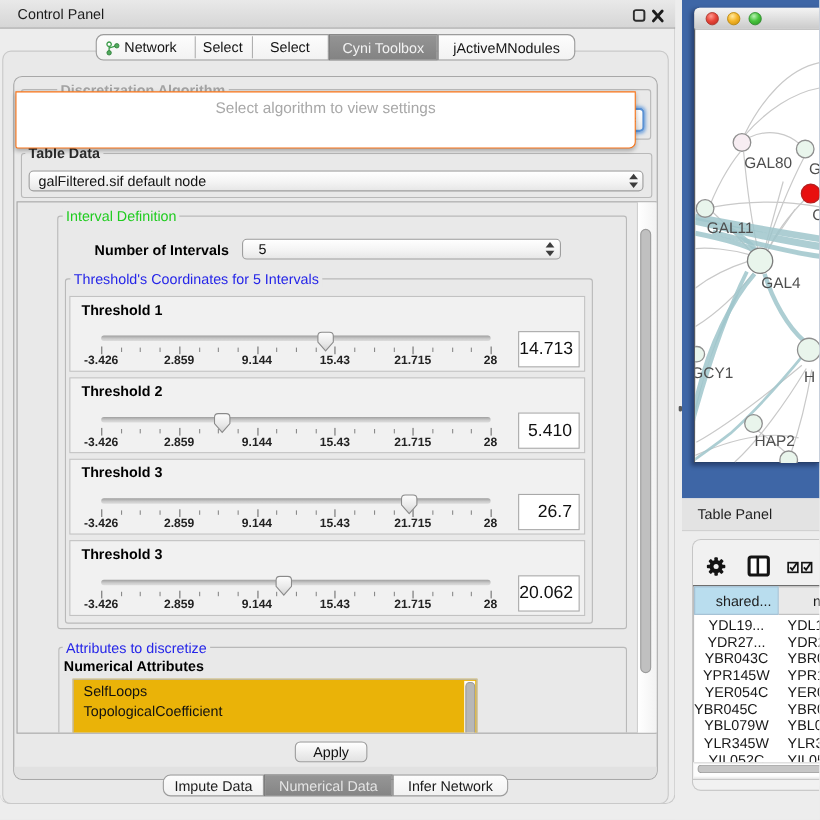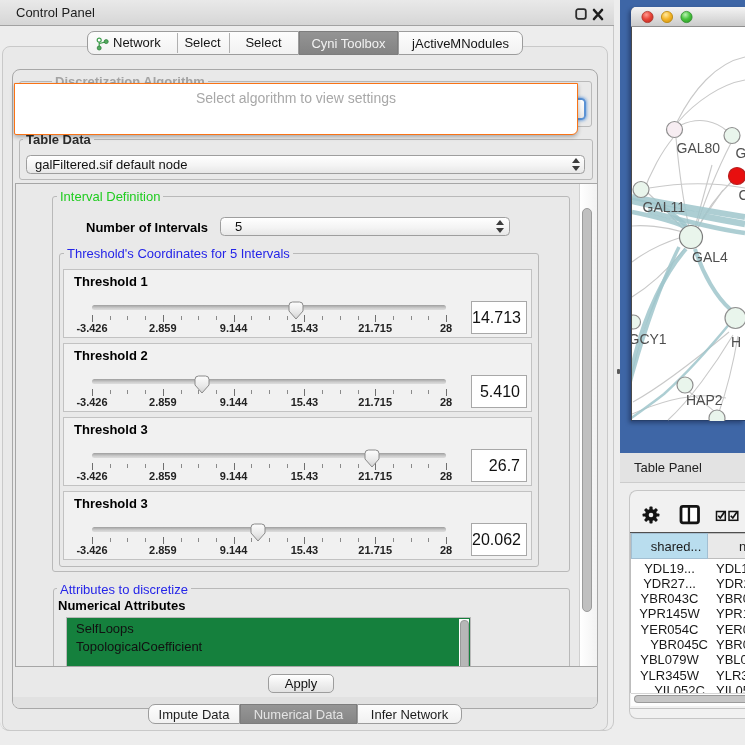--- a/index.html
+++ b/index.html
@@ -296,21 +296,21 @@
         </linearGradient>
       </defs>
     <path d="M1 4.5 Q1 1 4.5 1 L11.5 1 Q15 1 15 4.5 L15 10 L8 18 L1 10 Z" fill="url(#tg491)" stroke="#8a8a8a" stroke-width="1"></path>
   </svg>
 </div>
 
 <div class="abs" style="left:16px;top:184px;width:580px;height:482px;overflow:hidden;">
   <div class="grp" style="left:37px;top:404px;width:517px;height:120px;"></div>
   <div class="abs" style="left:41px;top:398px;font-size:13px;color:#2525e8;background:#e9e9e9;padding:0 3px;">Attributes to discretize</div>
   <div class="abs" style="left:40px;top:414px;font-size:13px;font-weight:bold;color:#000;background:#e9e9e9;padding:0 2px;">Numerical Attributes</div>
-  <div class="abs" style="left:50px;top:433px;width:405px;height:60px;box-sizing:border-box;background:#15803d;border:1px solid #b9b9b9;
+  <div class="abs" style="left:50px;top:433px;width:368px;height:60px;box-sizing:border-box;background:#eab308;border:1px solid #b9b9b9;
        font-size:13px;color:#111;">
     <div style="position:absolute;left:9px;top:3px;">SelfLoops</div>
     <div style="position:absolute;left:9px;top:21px;">TopologicalCoefficient</div>
     <div style="position:absolute;left:9px;top:50px;">BetweennessCentrality</div>
     <div style="position:absolute;right:1px;top:1px;width:10px;height:58px;background:#fdfdfd;"></div>
     <div class="sb" style="right:1.5px;top:2px;width:9px;height:56px;background:#b7b7b7;border-radius:4px;"></div>
   </div>
 </div>
 
 <div class="abs" style="left:268px;top:674px;width:66px;height:19px;box-sizing:border-box;
@@ -447,25 +447,25 @@
 <div style="position:absolute;left:0;top:1.5px;width:77px;text-align:center;">YDL19...</div>
 <div style="position:absolute;left:85px;top:1.5px;white-space:nowrap;">YDL19</div>
 <div style="position:absolute;left:0;top:16.8px;width:77px;text-align:center;">YDR27...</div>
 <div style="position:absolute;left:85px;top:16.8px;white-space:nowrap;">YDR27</div>
 <div style="position:absolute;left:0;top:32.1px;width:77px;text-align:center;">YBR043C</div>
 <div style="position:absolute;left:85px;top:32.1px;white-space:nowrap;">YBR04</div>
 <div style="position:absolute;left:0;top:47.4px;width:77px;text-align:center;">YPR145W</div>
 <div style="position:absolute;left:85px;top:47.4px;white-space:nowrap;">YPR14</div>
 <div style="position:absolute;left:0;top:62.7px;width:77px;text-align:center;">YER054C</div>
 <div style="position:absolute;left:85px;top:62.7px;white-space:nowrap;">YER05</div>
-<div style="position:absolute;left:0;top:78.0px;width:77px;text-align:right;">YBR045C</div>
+<div style="position:absolute;left:0;top:78.0px;width:77px;text-align:left;">YBR045C</div>
 <div style="position:absolute;left:85px;top:78.0px;white-space:nowrap;">YBR04</div>
 <div style="position:absolute;left:0;top:93.3px;width:77px;text-align:center;">YBL079W</div>
 <div style="position:absolute;left:85px;top:93.3px;white-space:nowrap;">YBL07</div>
 <div style="position:absolute;left:0;top:108.6px;width:77px;text-align:center;">YLR345W</div>
 <div style="position:absolute;left:85px;top:108.6px;white-space:nowrap;">YLR34</div>
-<div style="position:absolute;left:0;top:123.9px;width:77px;text-align:center;margin-left:10px;">YIL052C</div>
+<div style="position:absolute;left:0;top:123.9px;width:77px;text-align:center;">YIL052C</div>
 <div style="position:absolute;left:85px;top:123.9px;white-space:nowrap;">YIL05</div>
 </div>
 
 <div class="abs" style="left:631px;top:693px;width:114px;height:12px;background:#fdfdfd;border-top:1px solid #d5d5d5;"></div>
 <div class="sb" style="left:634px;top:695px;width:111px;height:8px;background:#c6c6c6;border-radius:4px 0 0 4px;border-right:none;"></div>
 <div class="abs" style="left:630px;top:705px;width:115px;height:3px;border-bottom:1px solid #c2c2c2;"></div>
 
 </body></html>

